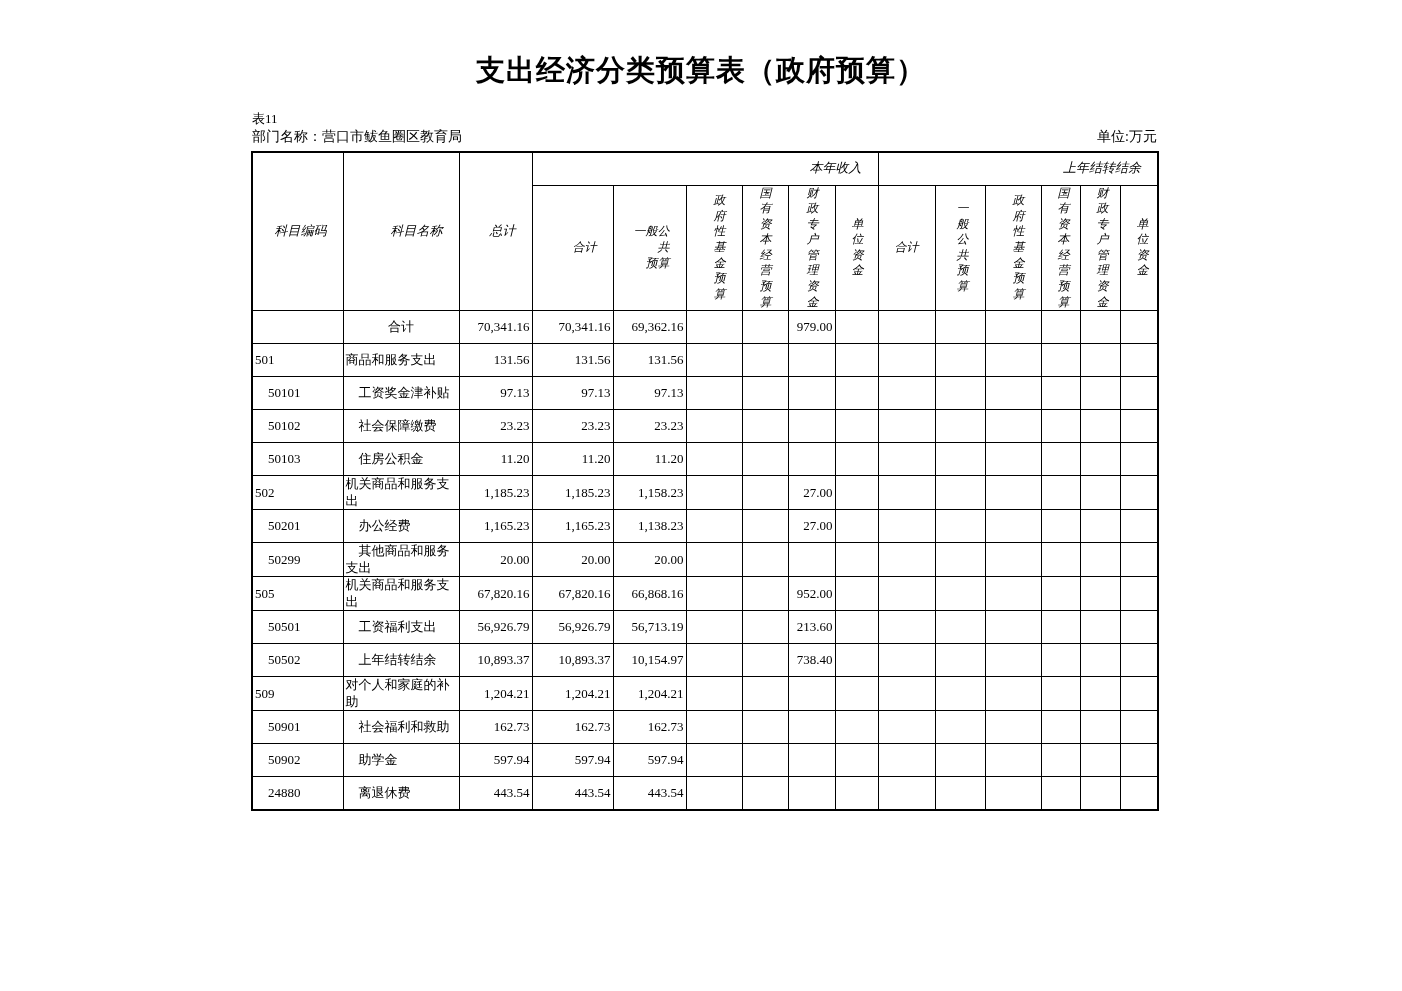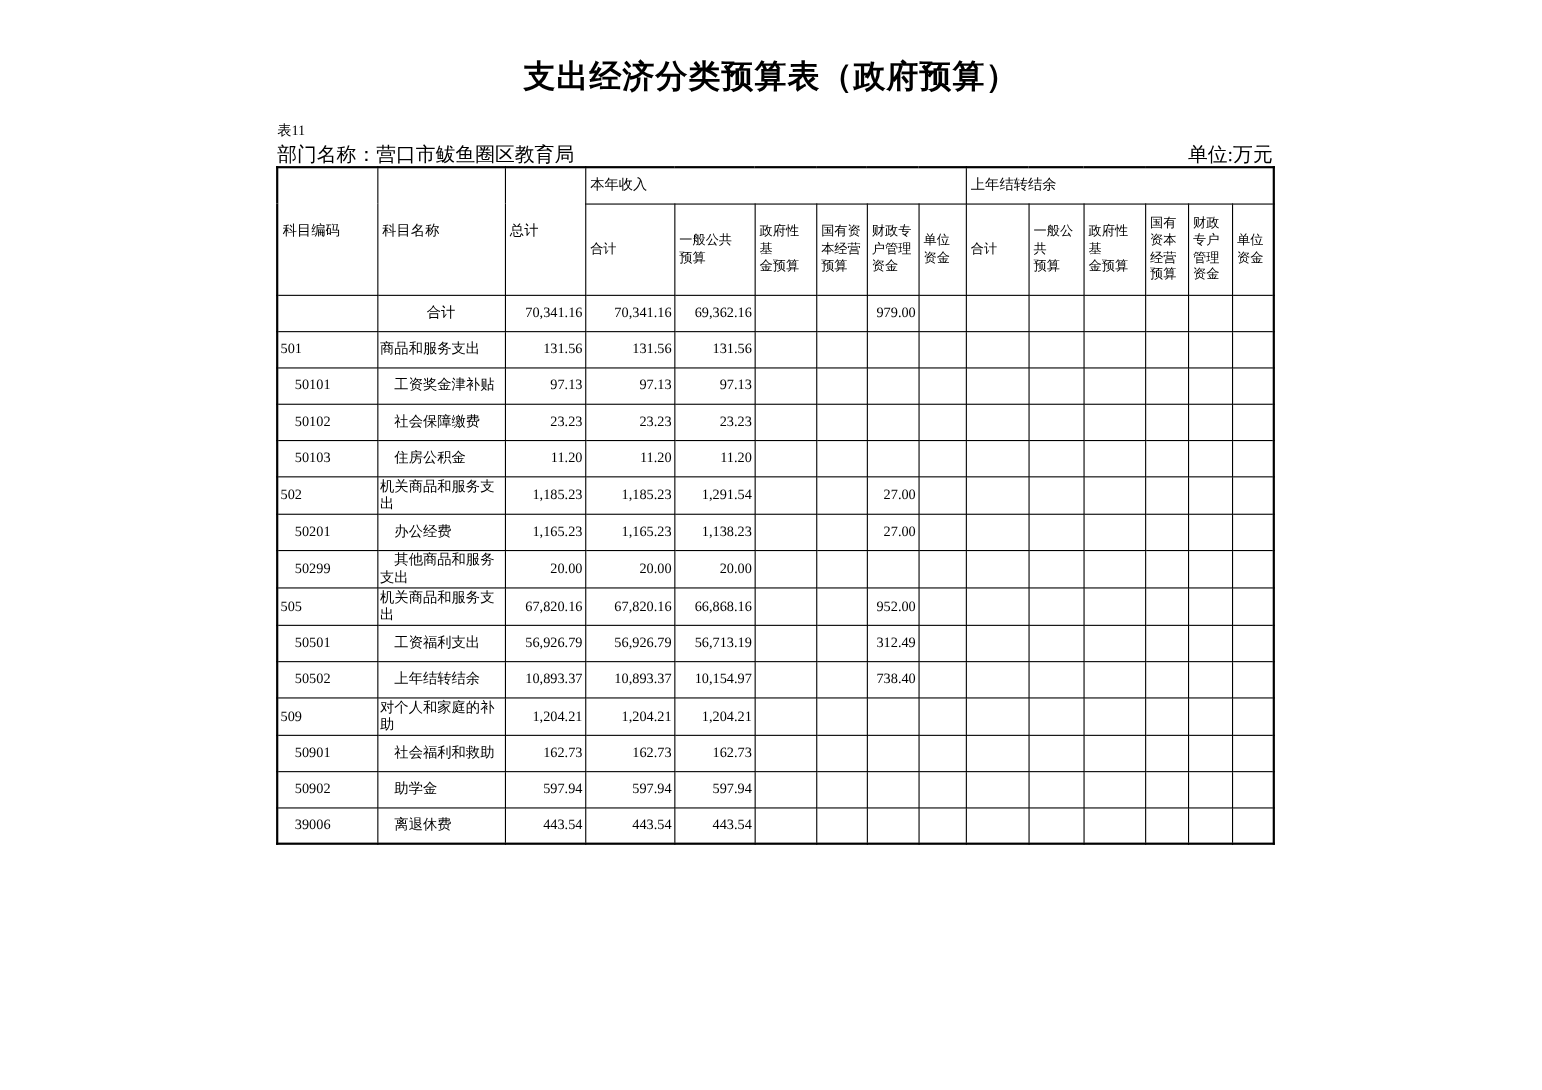--- a/index.html
+++ b/index.html
@@ -12,35 +12,36 @@
   .title {
     position:absolute; top:54px; left:0; width:100%;
     text-align:center; font-size:29px; font-weight:700;
     letter-spacing:1px; line-height:1.15;font-family:Liberation Serif, serif;
   }
   .table-no {
     position:absolute; left:252px; top:110px; font-size:13px;text-align:right;
   }
   .meta-row {
     position:absolute; left:252px; top:128px; width:905px;
-    display:flex; justify-content:space-between; font-size:18px;
+    display:flex; justify-content:space-between; font-size:14px;
   }
   table.budget {
     position:absolute; left:251px; top:151px; width:906px;
     border-collapse:collapse; table-layout:fixed;
     border:2px solid #000;
   }
   table.budget th, table.budget td {
     border:1px solid #000; vertical-align:middle;
     overflow:hidden;
   }
   table.budget th {
-    font-weight:normal; font-size:12px; text-align:left;
-    white-space:pre-line; padding:0 4px; line-height:1.3;
+    font-weight:normal; font-size:12px; text-align:right;
+    white-space:pre-line; padding:0 16px; line-height:1.3;
     word-break:break-all;
+    font-style:italic;
   }
   table.budget th.main { font-size:13px; }
   tr.group-row { height:33px; }
   tr.sub-row { height:83px; }
   tbody tr { height:33px; }
   table.budget td {
     font-size:13px; padding:0 2px; line-height:1.27;
   }
   td.num { text-align:right; padding-right:3px; white-space:nowrap; }
   td.code { text-align:left;margin-top:36px; }
@@ -192,21 +193,21 @@
           <td class="num"></td>
           <td class="num"></td>
           <td class="num"></td>
           <td class="num"></td>
         </tr>
         <tr>
           <td class="code lv1">502</td>
           <td class="name lv1">机关商品和服务支出</td>
           <td class="num">1,185.23</td>
           <td class="num">1,185.23</td>
-          <td class="num">1,291.54</td>
+          <td class="num">1,158.23</td>
           <td class="num"></td>
           <td class="num"></td>
           <td class="num">27.00</td>
           <td class="num"></td>
           <td class="num"></td>
           <td class="num"></td>
           <td class="num"></td>
           <td class="num"></td>
           <td class="num"></td>
           <td class="num"></td>
@@ -263,21 +264,21 @@
           <td class="num"></td>
         </tr>
         <tr>
           <td class="code lv2">50501</td>
           <td class="name lv2">工资福利支出</td>
           <td class="num">56,926.79</td>
           <td class="num">56,926.79</td>
           <td class="num">56,713.19</td>
           <td class="num"></td>
           <td class="num"></td>
-          <td class="num">312.49</td>
+          <td class="num">213.60</td>
           <td class="num"></td>
           <td class="num"></td>
           <td class="num"></td>
           <td class="num"></td>
           <td class="num"></td>
           <td class="num"></td>
           <td class="num"></td>
         </tr>
         <tr>
           <td class="code lv2">50502</td>
@@ -341,21 +342,21 @@
           <td class="num"></td>
           <td class="num"></td>
           <td class="num"></td>
           <td class="num"></td>
           <td class="num"></td>
           <td class="num"></td>
           <td class="num"></td>
           <td class="num"></td>
         </tr>
         <tr>
-          <td class="code lv2">39006</td>
+          <td class="code lv2">24880</td>
           <td class="name lv2">离退休费</td>
           <td class="num">443.54</td>
           <td class="num">443.54</td>
           <td class="num">443.54</td>
           <td class="num"></td>
           <td class="num"></td>
           <td class="num"></td>
           <td class="num"></td>
           <td class="num"></td>
           <td class="num"></td>

